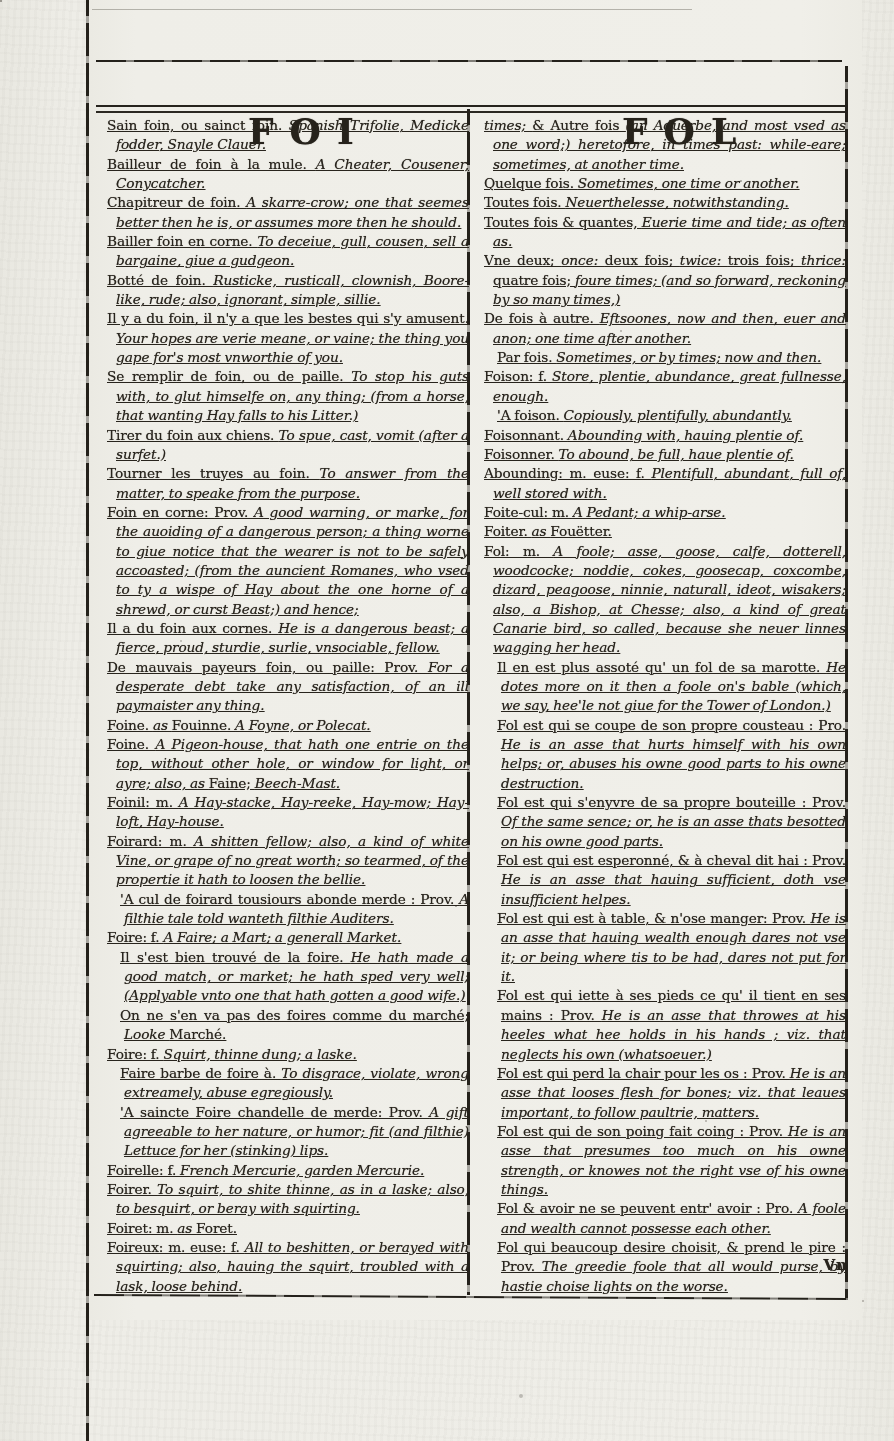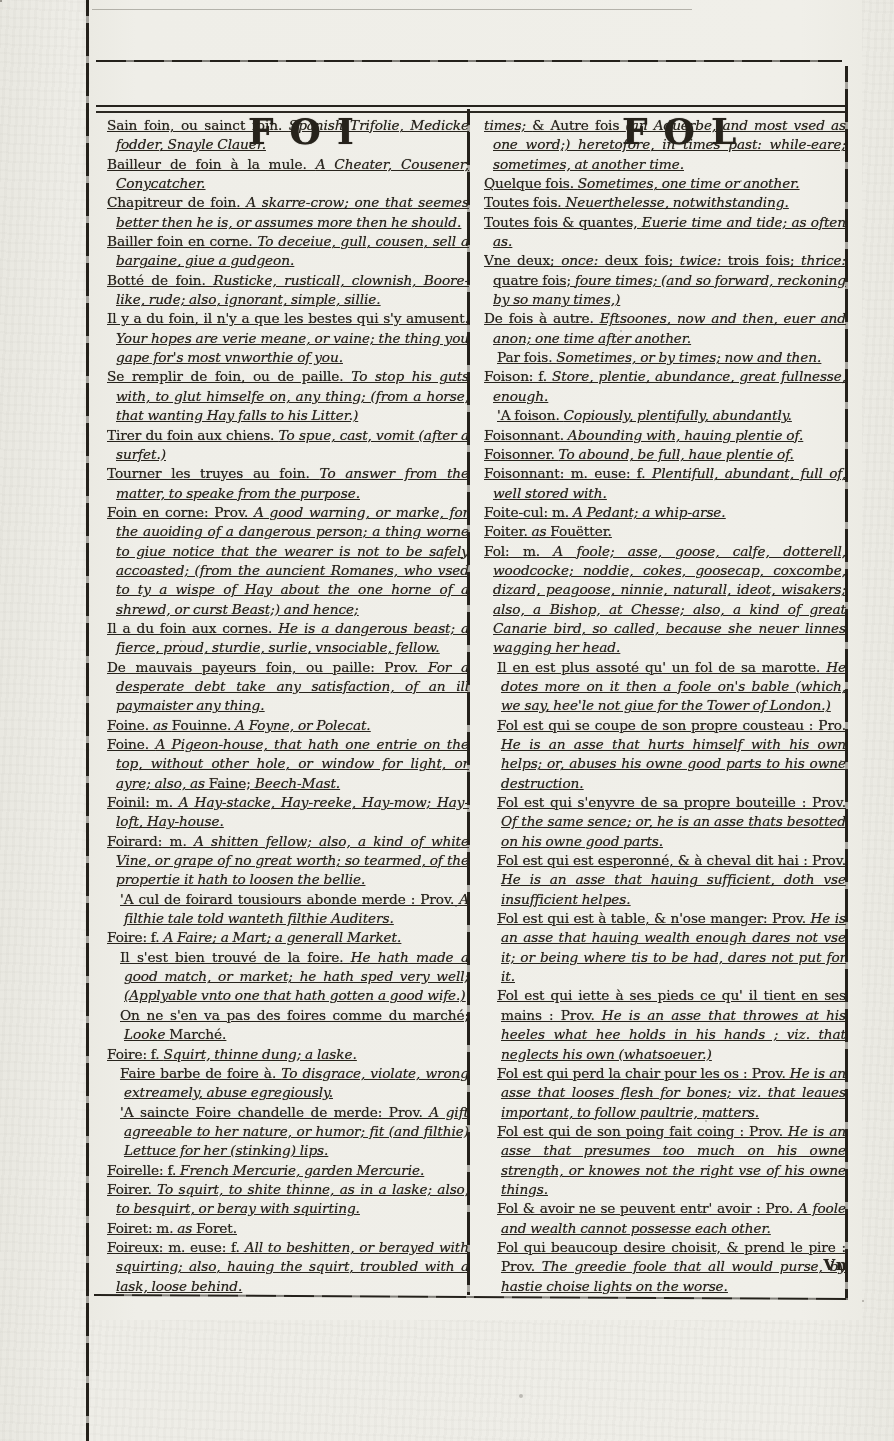--- a/index.html
+++ b/index.html
@@ -118,21 +118,21 @@
     <p class="entry"><span class="ro">Quelque fois. </span><span class="it">Sometimes, one time or another.</span></p>
     <p class="entry"><span class="ro">Toutes fois. </span><span class="it">Neuerthelesse, notwithstanding.</span></p>
     <p class="entry"><span class="ro">Toutes fois &amp; quantes, </span><span class="it">Euerie time and tide; as often as.</span></p>
     <p class="entry"><span class="ro">Vne deux; </span><span class="it">once: </span><span class="ro">deux fois; </span><span class="it">twice: </span><span class="ro">trois fois; </span><span class="it">thrice: </span><span class="ro">quatre fois; </span><span class="it">foure times; (and so forward, reckoning by so many times,)</span></p>
     <p class="entry"><span class="ro">De fois à autre. </span><span class="it">Eftsoones, now and then, euer and anon; one time after another.</span></p>
     <p class="entry sub"><span class="ro">Par fois. </span><span class="it">Sometimes, or by times; now and then.</span></p>
     <p class="entry"><span class="ro">Foison: f. </span><span class="it">Store, plentie, abundance, great fullnesse, enough.</span></p>
     <p class="entry sub"><span class="ro">'A foison. </span><span class="it">Copiously, plentifully, abundantly.</span></p>
     <p class="entry"><span class="ro">Foisonnant. </span><span class="it">Abounding with, hauing plentie of.</span></p>
     <p class="entry"><span class="ro">Foisonner. </span><span class="it">To abound, be full, haue plentie of.</span></p>
-    <p class="entry"><span class="ro">Foisonnant: m. euse: f. </span><span class="it">Plentifull, abundant, full of, well stored with.</span></p>
+    <p class="entry"><span class="ro">Abounding: m. euse: f. </span><span class="it">Plentifull, abundant, full of, well stored with.</span></p>
     <p class="entry"><span class="ro">Foite-cul: m. </span><span class="it">A Pedant; a whip-arse.</span></p>
     <p class="entry"><span class="ro">Foiter. </span><span class="it">as </span><span class="ro">Fouëtter.</span></p>
     <p class="entry"><span class="ro">Fol: m. </span><span class="it">A foole; asse, goose, calfe, dotterell, woodcocke; noddie, cokes, goosecap, coxcombe, dizard, peagoose, ninnie, naturall, ideot, wisakers; also, a Bishop, at Chesse; also, a kind of great Canarie bird, so called, because she neuer linnes wagging her head.</span></p>
     <p class="entry sub"><span class="ro">Il en est plus assoté qu' un fol de sa marotte. </span><span class="it">He dotes more on it then a foole on's bable (which, we say, hee'le not giue for the Tower of London.)</span></p>
     <p class="entry sub"><span class="ro">Fol est qui se coupe de son propre cousteau : Pro. </span><span class="it">He is an asse that hurts himself with his own helps; or, abuses his owne good parts to his owne destruction.</span></p>
     <p class="entry sub"><span class="ro">Fol est qui s'enyvre de sa propre bouteille : Prov. </span><span class="it">Of the same sence; or, he is an asse thats besotted on his owne good parts.</span></p>
     <p class="entry sub"><span class="ro">Fol est qui est esperonné, &amp; à cheval dit hai : Prov. </span><span class="it">He is an asse that hauing sufficient, doth vse insufficient helpes.</span></p>
     <p class="entry sub"><span class="ro">Fol est qui est à table, &amp; n'ose manger: Prov. </span><span class="it">He is an asse that hauing wealth enough dares not vse it; or being where tis to be had, dares not put for it.</span></p>
     <p class="entry sub"><span class="ro">Fol est qui iette à ses pieds ce qu' il tient en ses mains : Prov. </span><span class="it">He is an asse that throwes at his heeles what hee holds in his hands ; viz. that neglects his own (whatsoeuer.)</span></p>
     <p class="entry sub"><span class="ro">Fol est qui perd la chair pour les os : Prov. </span><span class="it">He is an asse that looses flesh for bones; viz. that leaues important, to follow paultrie, matters.</span></p>

